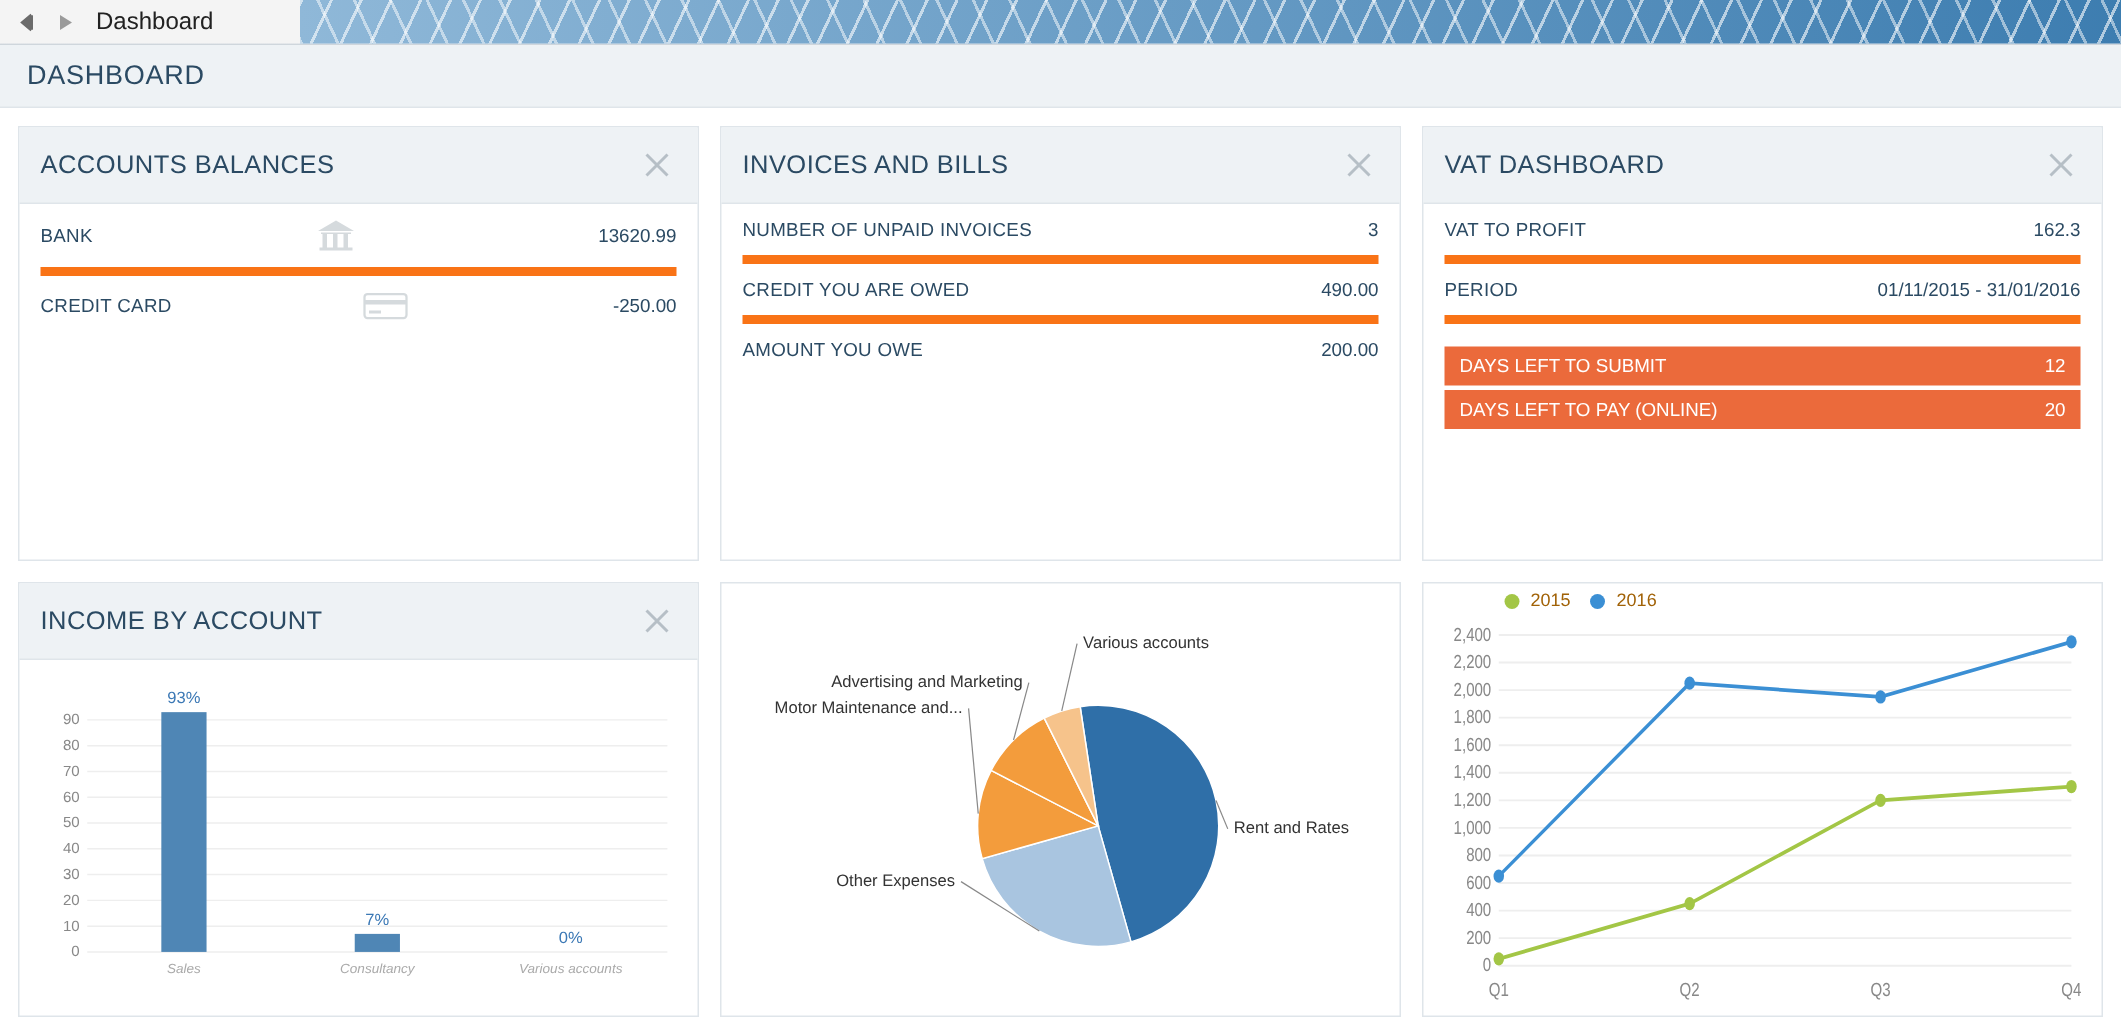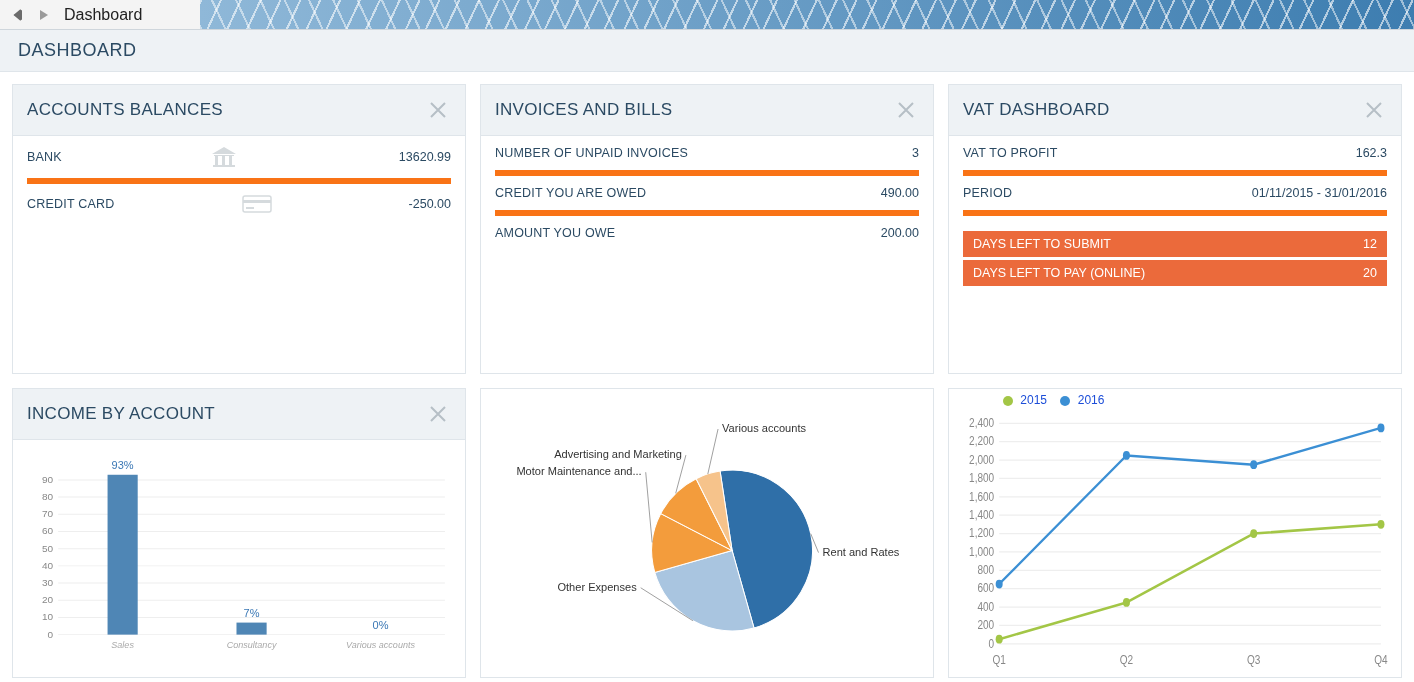--- a/index.html
+++ b/index.html
@@ -98,21 +98,21 @@
   font-size: 12.5px;
   gap: 44px;
 }
 .chart-area { position: absolute; left: 10px; right: 10px; top: 8px; bottom: 8px; }
 svg { display: block; }
 .axis-text { font-size: 10px; fill: #888; }
 .cat-text { font-size: 9px; fill: #aaa; }
 .val-text { font-size: 11px; fill: #3b78b5; }
 .pie-label { font-size: 11px; fill: #333; }
 .legend-dot { display:inline-block; width:10px; height:10px; border-radius:50%; margin-right:4px; vertical-align:middle;}
-.legend { font-size: 12px; color:#1d4ed8; padding: 4px 10px 0 40px;}
+.legend { font-size: 12px; color:#a16207; padding: 4px 10px 0 40px;}
 </style>
 </head>
 <body>
 
 <div class="topbar">
   <span class="nav-arrow">
     <svg width="14" height="14" viewBox="0 0 14 14">
         <path d="M9 2 L3 7 L9 12" stroke="#6b6b6b" stroke-width="2" fill="none"></path>
         <path d="M3 7 L14 7" stroke="transparent"></path>
         <polygon points="2,7 10,2 10,5 10,9 10,12" fill="#6b6b6b"></polygon>

